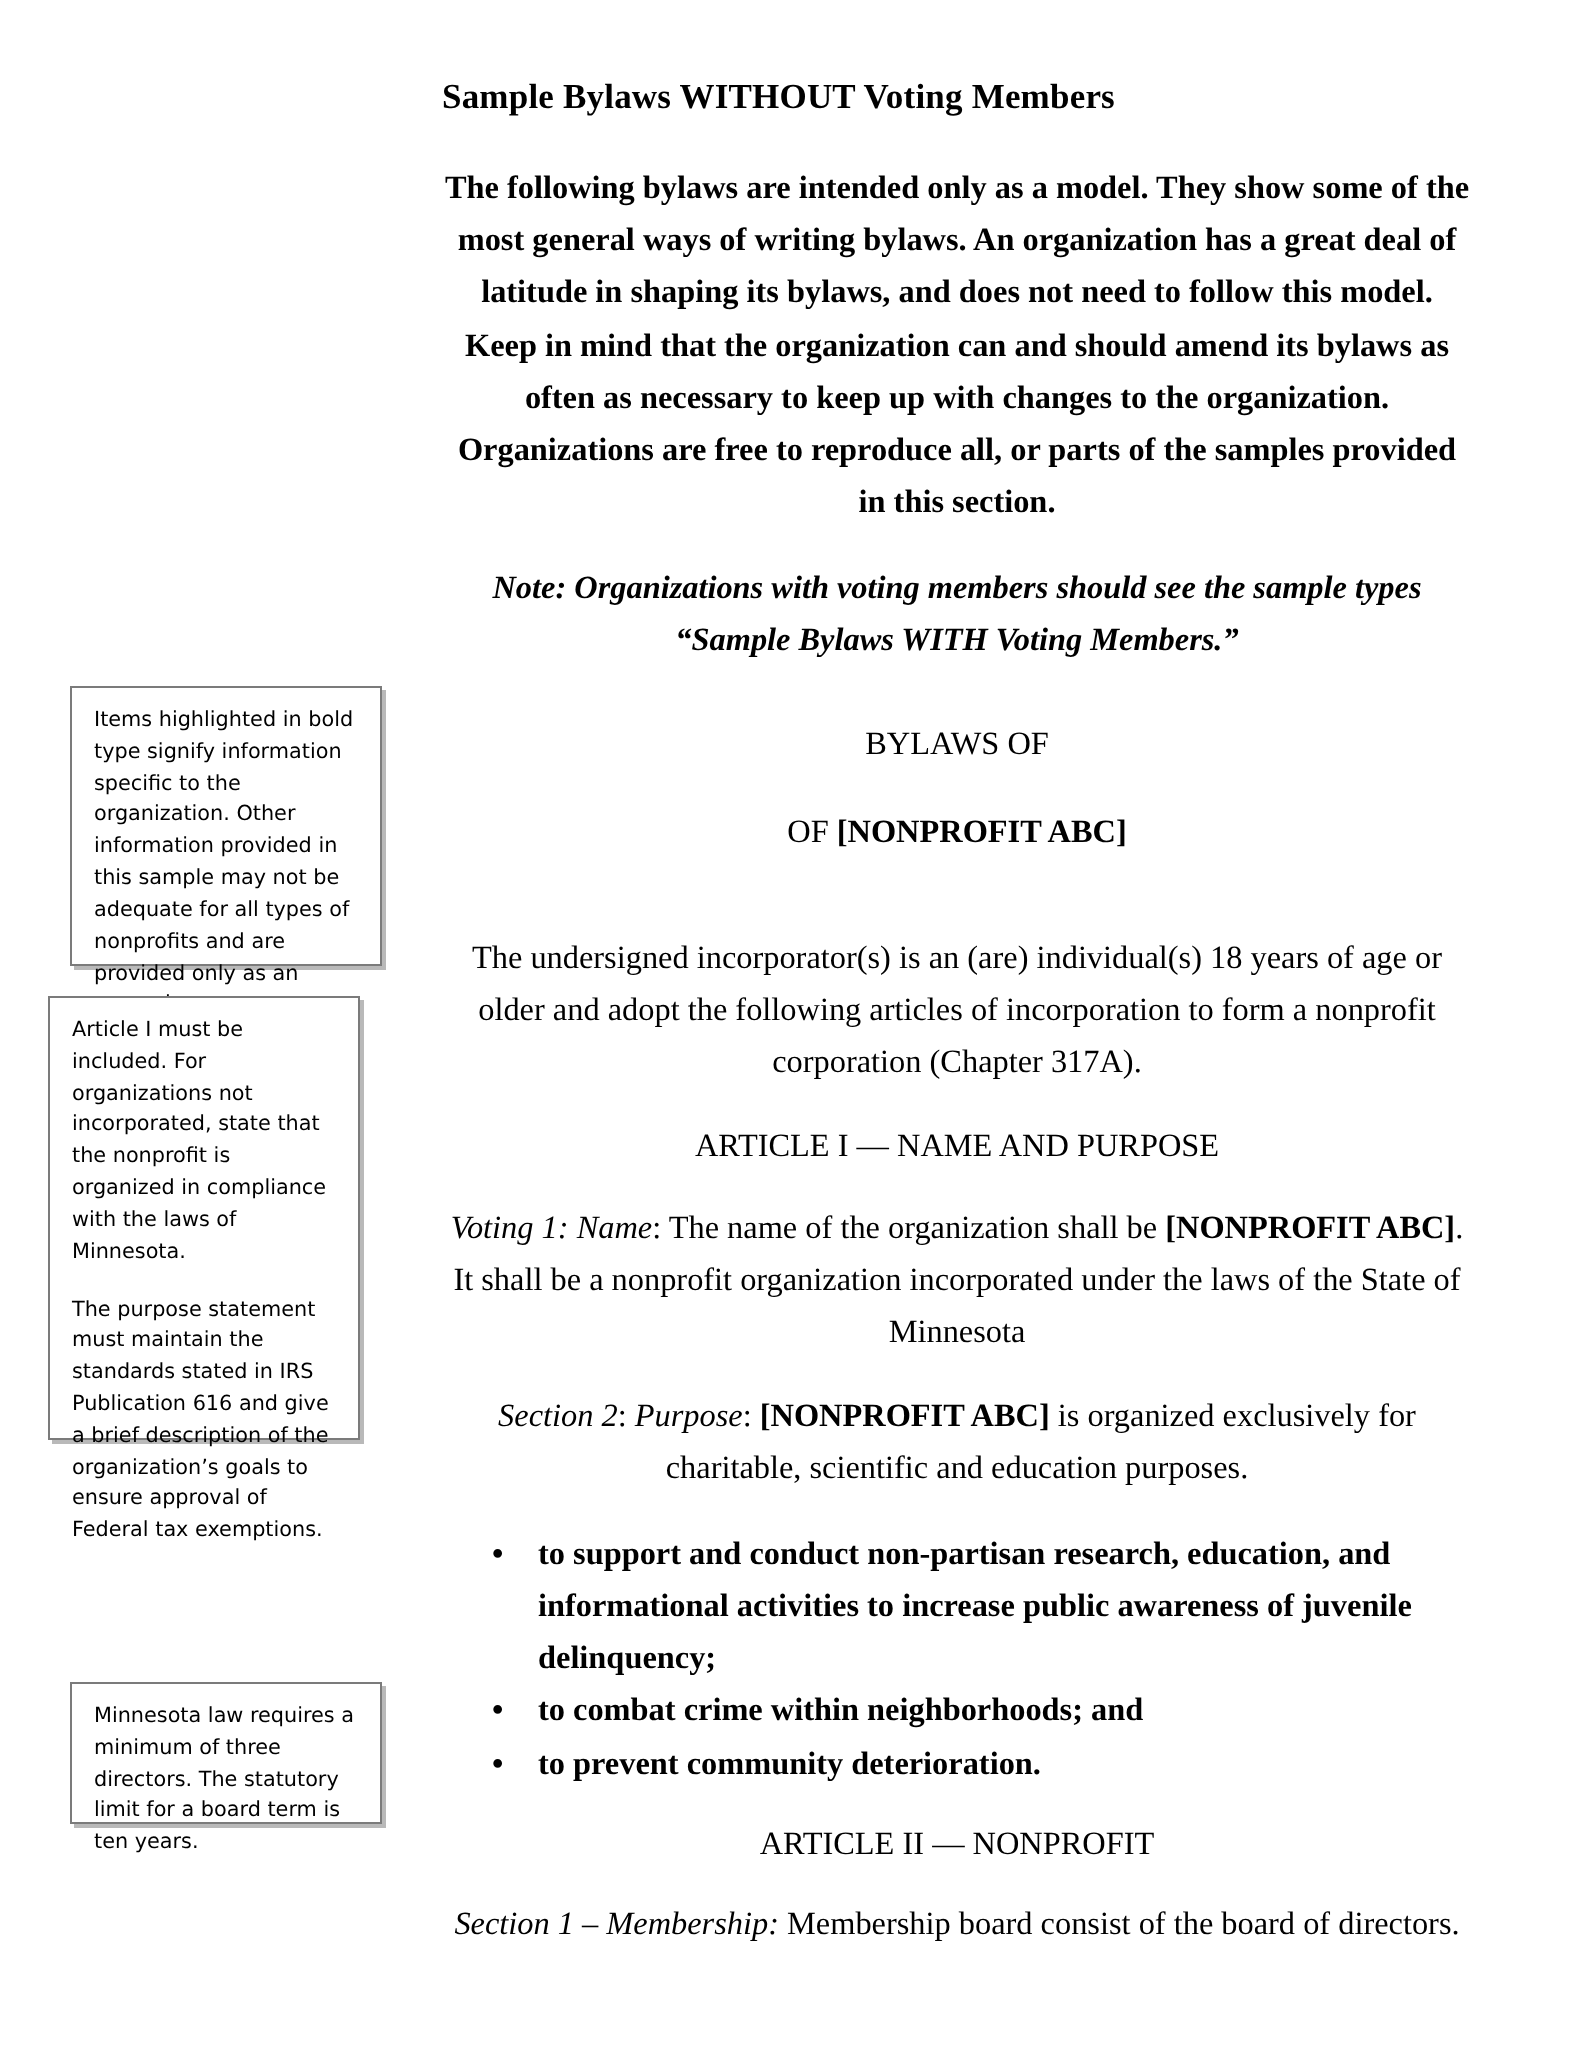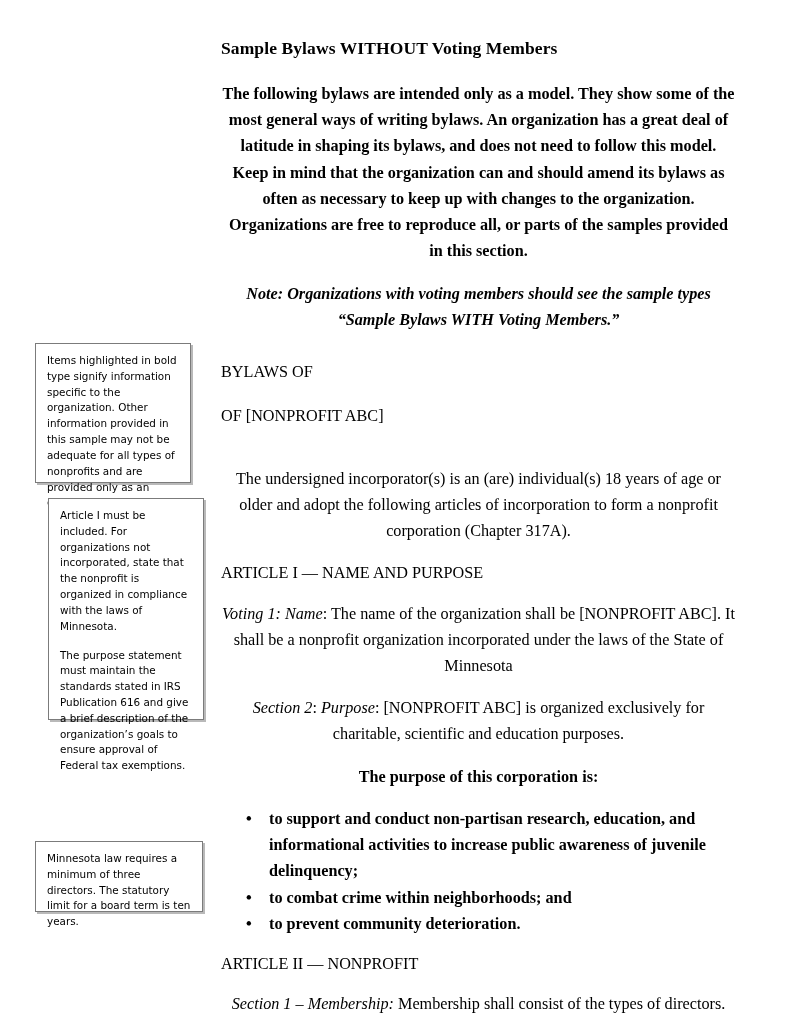--- a/index.html
+++ b/index.html
@@ -37,27 +37,28 @@
     font-size: 16.2px;
     line-height: 1.62;
     margin: 0 0 16px 0;
     text-align: center;
   }
   p.body-para.bold { font-weight: bold; }
   p.body-para.bolditalic { font-weight: bold; font-style: italic; }
 
   .center-head {
     font-size: 16.2px;
+    text-align: center;
     line-height: 1.62;
     margin: 0 0 18px 0;
     font-weight: normal;
   }
   .center-head.article { margin: 6px 0 14px 0; }
 
-  .b { font-weight: normal; }
+  .b { font-weight: bold; }
   .i { font-style: italic; }
 
   ul.purpose-list {
     list-style: none;
     margin: 0 0 14px 0;
     padding: 0;
   }
   ul.purpose-list li {
     position: relative;
     font-size: 16.2px;
@@ -87,22 +88,22 @@
     font-family: "DejaVu Sans", "Liberation Sans", sans-serif;
     font-size: 10.4px;
     line-height: 1.52;
     color: #000000;
     padding: 9px 10px 9px 11px;
   }
   .note-box p { margin: 0; }
   .note-box p + p { margin-top: 13px; }
 
   #note-box-1 { left: 35px; top: 343px; width: 156px; height: 140px; }
-  #note-box-2 { left: 48px; top: 498px; width: 156px; height: 222px; }
-  #note-box-3 { left: 35px; top: 841px; width: 168px; height: 71px; }
+  #note-box-2 { left: 24px; top: 498px; width: 156px; height: 222px; }
+  #note-box-3 { left: 35px; top: 841px; width: 156px; height: 71px; }
 </style>
 </head>
 <body>
 
 <div class="page">
 
   <div class="note-box" id="note-box-1">
     <p>Items highlighted in bold type signify information specific to the organization. Other information provided in this sample may not be adequate for all types of nonprofits and are provided only as an example.</p>
   </div>
 
@@ -138,28 +139,27 @@
     <p class="body-para">The undersigned incorporator(s) is an (are) individual(s) 18 years of age or older and adopt the following articles of incorporation to form a nonprofit corporation (Chapter 317A).</p>
 
     <div class="center-head article">
       <span>ARTICLE I — NAME AND PURPOSE</span>
     </div>
 
     <p class="body-para"><span class="i">Voting 1: Name</span><span>: The name of the organization shall be </span><span class="b">[NONPROFIT ABC]</span><span>. It shall be a nonprofit organization incorporated under the laws of the State of Minnesota</span></p>
 
     <p class="body-para"><span class="i">Section 2</span><span>: </span><span class="i">Purpose</span><span>: </span><span class="b">[NONPROFIT ABC]</span><span> is organized exclusively for charitable, scientific and education purposes.</span></p>
 
-    <p class="body-para bold">The purpose of this corporation is:</p>
 
     <ul class="purpose-list">
       <li><span class="bullet">•</span><span>to support and conduct non-partisan research, education, and informational activities to increase public awareness of juvenile delinquency;</span></li>
       <li><span class="bullet">•</span><span>to combat crime within neighborhoods; and</span></li>
       <li><span class="bullet">•</span><span>to prevent community deterioration.</span></li>
     </ul>
 
     <div class="center-head article">
       <span>ARTICLE II — NONPROFIT</span>
     </div>
 
-    <p class="body-para"><span class="i">Section 1 – Membership:</span><span> Membership shall consist of the types of directors.</span></p>
+    <p class="body-para"><span class="i">Section 1 – Membership:</span><span> Membership board consist of the board of directors.</span></p>
 
   </div>
 </div>
 
 </body></html>

